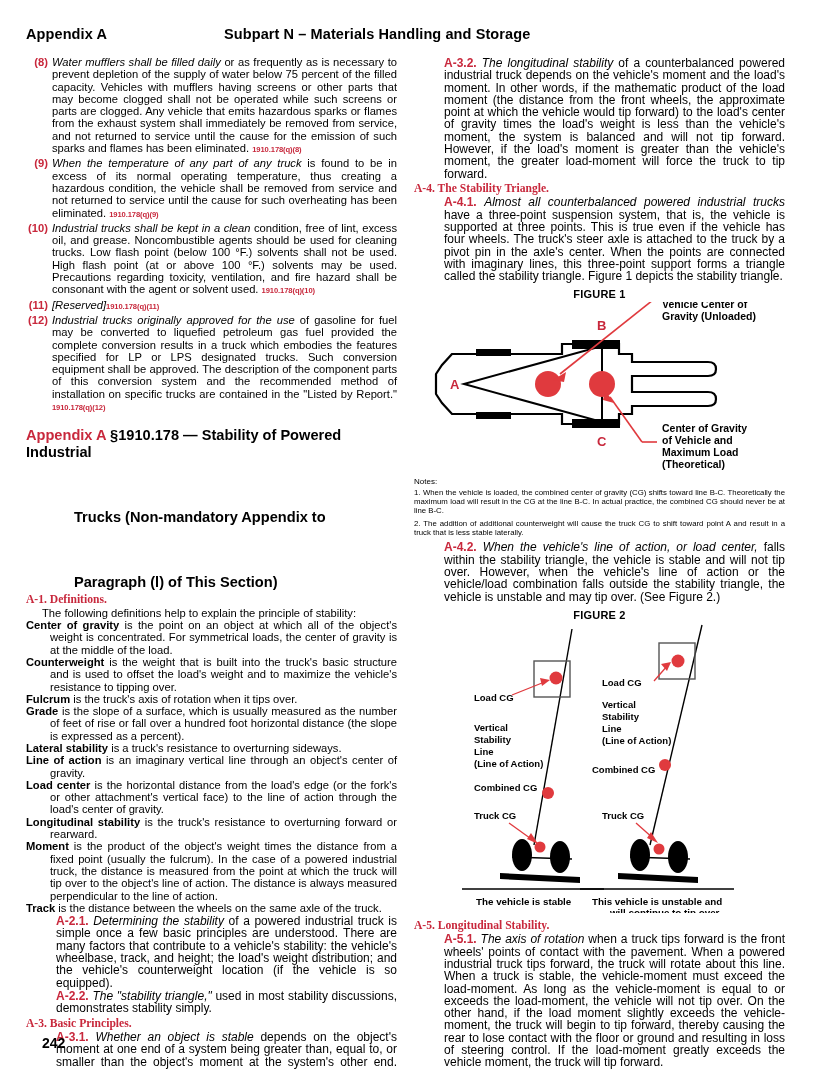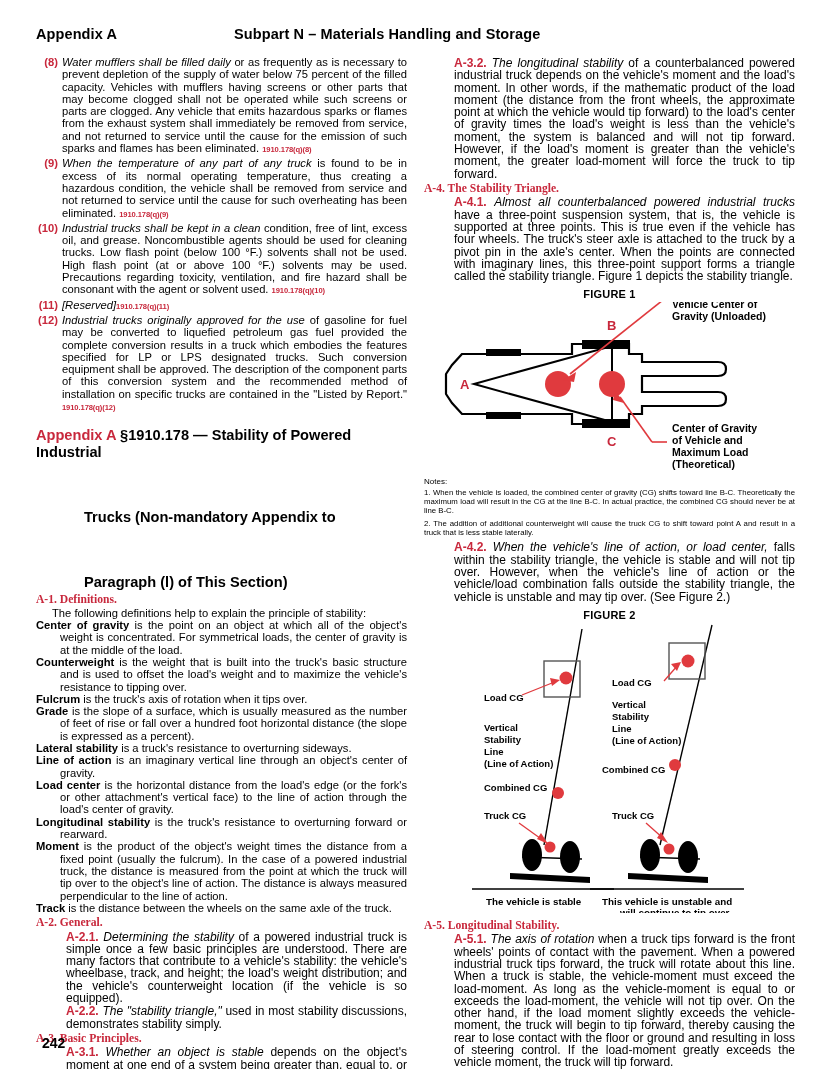--- a/index.html
+++ b/index.html
@@ -8,21 +8,21 @@
     background:#ffffff;
     font-family:"Liberation Sans", sans-serif;
     color:#000;
     position:relative;
     overflow:hidden;
   }
   .page{
     position:relative;
     width:825px;height:1069px;
     box-sizing:border-box;
-    padding:26px 34px 10px 36px;
+    padding:26px 34px 10px 26px;
   }
   
   .runhead{
     display:flex;
     align-items:baseline;
     font-weight:bold;
     font-size:14.5px;
     letter-spacing:.1px;
     margin-bottom:10px;
     height:20px;
@@ -179,21 +179,20 @@
       <div class="hang"><span class="bold">Counterweight</span><span> is the weight that is built into the truck's basic structure and is used to offset the load's weight and to maximize the vehicle's resistance to tipping over.</span></div>
       <div class="hang"><span class="bold">Fulcrum</span><span> is the truck's axis of rotation when it tips over.</span></div>
       <div class="hang"><span class="bold">Grade</span><span> is the slope of a surface, which is usually measured as the number of feet of rise or fall over a hundred foot horizontal distance (the slope is expressed as a percent).</span></div>
       <div class="hang"><span class="bold">Lateral stability</span><span> is a truck's resistance to overturning sideways.</span></div>
       <div class="hang"><span class="bold">Line of action</span><span> is an imaginary vertical line through an object's center of gravity.</span></div>
       <div class="hang"><span class="bold">Load center</span><span> is the horizontal distance from the load's edge (or the fork's or other attachment's vertical face) to the line of action through the load's center of gravity.</span></div>
       <div class="hang"><span class="bold">Longitudinal stability</span><span> is the truck's resistance to overturning forward or rearward.</span></div>
       <div class="hang"><span class="bold">Moment</span><span> is the product of the object's weight times the distance from a fixed point (usually the fulcrum). In the case of a powered industrial truck, the distance is measured from the point at which the truck will tip over to the object's line of action. The distance is always measured perpendicular to the line of action.</span></div>
       <div class="hang"><span class="bold">Track</span><span> is the distance between the wheels on the same axle of the truck.</span></div>
 
-      <div class="sechead">A-2. General.</div>
       <div class="hang2"><span class="red bold">A-2.1.</span> <i class="t">Determining the stability</i><span> of a powered industrial truck is simple once a few basic principles are understood. There are many factors that contribute to a vehicle's stability: the vehicle's wheelbase, track, and height; the load's weight distribution; and the vehicle's counterweight location (if the vehicle is so equipped).</span></div>
       <div class="hang2"><span class="red bold">A-2.2.</span> <i class="t">The "stability triangle,"</i><span> used in most stability discussions, demonstrates stability simply.</span></div>
 
       <div class="sechead">A-3. Basic Principles.</div>
       <div class="hang2"><span class="red bold">A-3.1.</span> <i class="t">Whether an object is stable</i><span> depends on the object's moment at one end of a system being greater than, equal to, or smaller than the object's moment at the system's other end. This principle can be seen in the way a see-saw or teeter-totter works: that is, if the product of the load and distance from the fulcrum (moment) is equal to the moment at the device's other end, the device is balanced and it will not move. However, if there is a greater moment at one end of the device, the device will try to move downward at the end with the greater moment.</span></div>
 
     </div>
 
     <div class="col">
 

